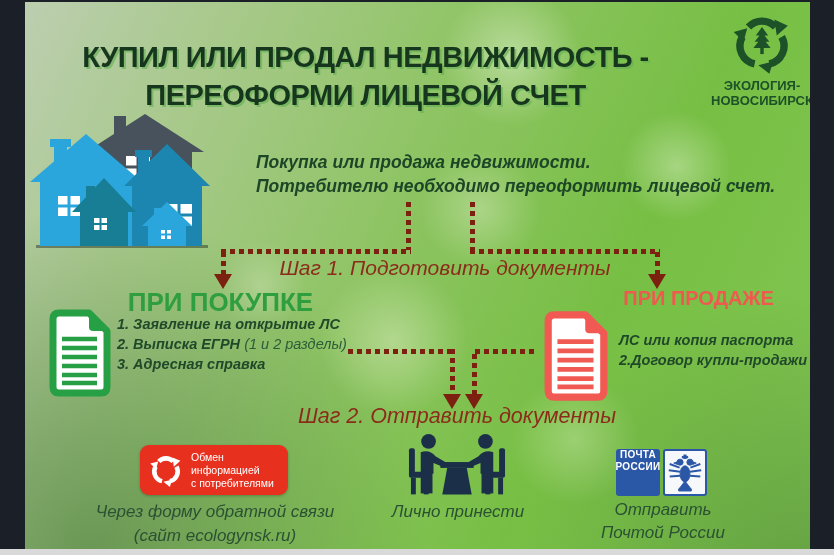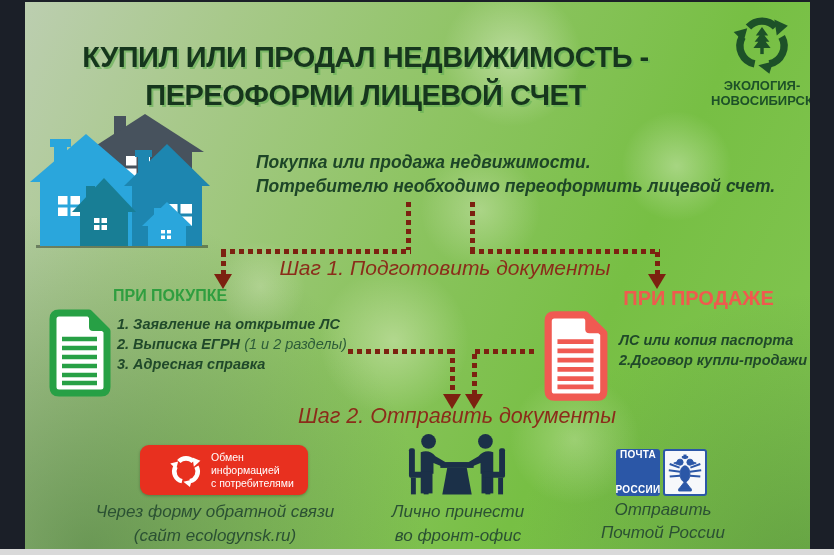--- a/index.html
+++ b/index.html
@@ -40,37 +40,37 @@
   .intro{left:231px;top:148px;width:545px;font-style:italic;font-weight:bold;
     font-size:17.5px;line-height:24px;color:#1d4527;}
 
   
   .dh{height:5px;background:repeating-linear-gradient(90deg,#7c2110 0 5px,transparent 5px 9px);}
   .dv{width:5px;background:repeating-linear-gradient(180deg,#7c2110 0 5px,transparent 5px 9px);}
   .arrhead{width:0;height:0;border-left:9px solid transparent;border-right:9px solid transparent;border-top:15px solid #7c2110;}
 
   .step-label{font-style:italic;font-weight:normal;font-size:21px;color:#8b2c1a;text-align:center;}
 
-  .buy-heading{left:88px;top:285px;width:215px;text-align:left;font-weight:bold;font-size:16px;color:#2f9e3f;}
+  .buy-heading{left:88px;top:285px;width:215px;text-align:center;font-weight:bold;font-size:26px;color:#2f9e3f;}
   .sell-heading{left:566px;top:285px;width:215px;text-align:center;font-weight:bold;font-size:20px;color:#ef5a4e;}
   .doc-list{font-style:italic;font-weight:bold;font-size:14.5px;line-height:20px;color:#20492a;}
   .doc-list .light{font-weight:normal;color:#2c5c38;}
 
   
   .badge{
     left:140px;top:443px;width:148px;height:50px;background:#e8301f;border-radius:9px;
-    display:flex;align-items:center;box-shadow:0 1px 3px rgba(0,0,0,0.25);padding-left:20px;
+    display:flex;align-items:center;box-shadow:0 1px 3px rgba(0,0,0,0.25);
   }
   .badge .b-icon{margin-left:9px;flex:0 0 auto;}
   .badge .b-text{margin-left:8px;color:#ffffff;font-size:10.5px;line-height:13px;}
   .caption{font-style:italic;font-size:17px;line-height:24px;color:#2b5133;text-align:center;}
 
   .post-logo{left:616px;top:447px;width:94px;height:47px;display:flex;gap:3px;}
   .post-sq{width:44px;height:47px;border-radius:3px;}
-  .post-sq.blue{background:#2b57a7;display:flex;flex-direction:column;align-items:center;justify-content:space-between;}
+  .post-sq.blue{background:#2b57a7;display:flex;flex-direction:column;align-items:center;justify-content:flex-start;}
   .post-sq.blue .pl{color:#fff;font-weight:bold;font-size:10px;line-height:12px;letter-spacing:0.3px;}
   .post-sq.white{background:#f6f8fb;border:2px solid #2b57a7;box-sizing:border-box;display:flex;align-items:center;justify-content:center;}
 </style>
 </head>
 <body>
 
 <div class="poster">
 
   <div class="abs title">
     <div>КУПИЛ ИЛИ ПРОДАЛ НЕДВИЖИМОСТЬ -</div>
@@ -265,21 +265,20 @@
       <rect x="75" y="40" width="12" height="22"></rect>
 
       <rect x="93" y="16" width="6" height="28" rx="2"></rect>
       <rect x="77" y="40" width="22" height="6" rx="2"></rect>
       <rect x="92" y="46" width="5" height="17"></rect>
       <rect x="79" y="46" width="5" height="17"></rect>
     </g>
   </svg>
   <div class="abs caption" style="left:348px;top:498px;width:170px;">
     <div>Лично принести</div>
-    <div>во фронт-офис</div>
   </div>
 
   <div class="abs post-logo" style="left:591px;">
     <div class="post-sq blue">
       <div class="pl">ПОЧТА</div>
       <div class="pl">РОССИИ</div>
     </div>
     <div class="post-sq white">
       <svg width="36" height="38" viewBox="0 0 40 42">
         <g fill="#2b57a7" stroke="#2b57a7">

